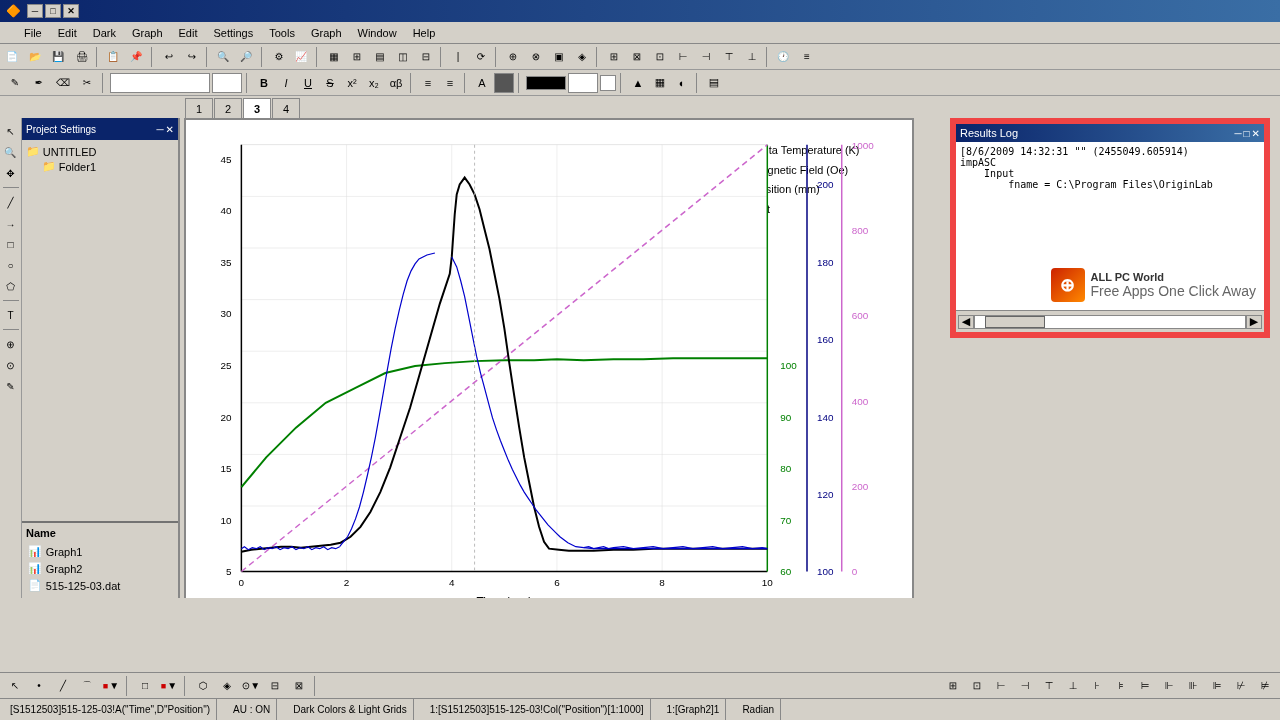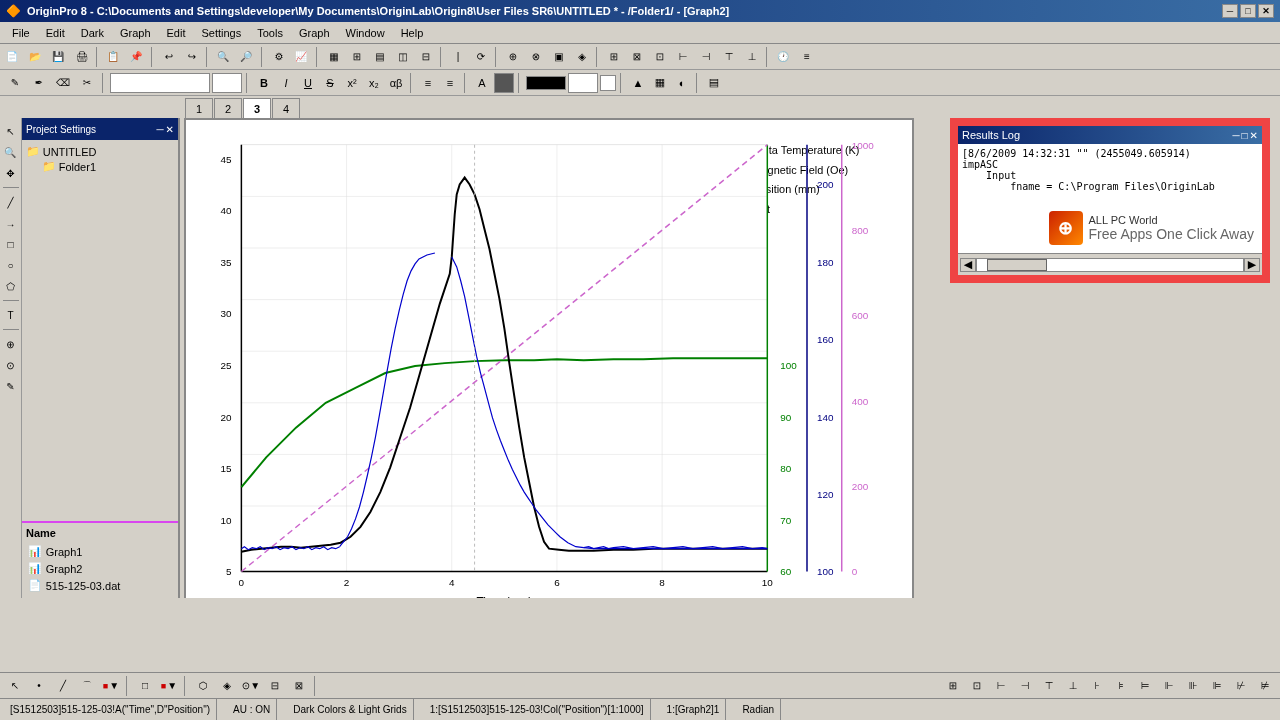--- a/index.html
+++ b/index.html
@@ -27,21 +27,21 @@
       font-size: 9px; color: #000; cursor: pointer;
     }
 
     
     #menubar {
       height: 22px;
       background: #d4d0c8;
       border-bottom: 1px solid #888;
       display: flex;
       align-items: center;
-      padding: 0 4px;
+      padding: 0 16px;
     }
     .menu-item {
       padding: 2px 8px;
       cursor: pointer;
       font-size: 11px;
     }
 
     
     .toolbar {
       height: 26px;
@@ -141,21 +141,21 @@
       border: 1px solid transparent;
       background: #d4d0c8;
       cursor: pointer;
       display: flex; align-items: center; justify-content: center;
       font-size: 10px;
     }
 
     
     #namepanel {
       background: #d4d0c8;
-      border-top: 2px solid #d946ef;
+      border-top: 2px solid #737373;
       padding: 4px;
     }
     .name-header {
       font-size: 11px;
       font-weight: bold;
       margin-bottom: 4px;
     }
     .name-item {
       display: flex;
       align-items: center;
@@ -181,23 +181,23 @@
       background: white;
       border: 2px solid #888;
     }
 
     
     #resultslog {
       position: absolute;
       right: 10px;
       top: 0px;
       width: 320px;
-      height: 165px;
+      height: 220px;
       background: #f9a8d4;
-      border: 8px solid #ef4444;
+      border: 6px solid #ef4444;
     }
     #rl-titlebar {
       height: 18px;
       background: linear-gradient(to right, #0a246a, #3a6ea5);
       color: white;
       font-size: 11px;
       display: flex;
       align-items: center;
       padding: 0 4px;
       justify-content: space-between;
@@ -296,21 +296,20 @@
       left: 0; top: 0;
       width: 100%;
       height: 100%;
     }
   </style>
 </head>
 <body>
 
 <div id="titlebar">
   <span style="font-size:12px; margin-right:6px;">🔶</span>
-  <span class="title-text">OriginPro 8 - C:\Documents and Settings\developer\My Documents\OriginLab\Origin8\User Files SR6\UNTITLED * - /Folder1/ - [Graph2]</span>
   <div class="title-btns">
     <div class="title-btn">─</div>
     <div class="title-btn">□</div>
     <div class="title-btn">✕</div>
   </div>
 </div>
 
 <div id="menubar">
   <div class="menu-item">File</div>
   <div class="menu-item">Edit</div>
@@ -580,21 +579,21 @@
       <div id="rl-content">
         <pre style="white-space:pre-wrap;font-size:10px;">[8/6/2009 14:32:31 "" (2455049.605914)
 impASC
     Input
         fname = C:\Program Files\OriginLab</pre>
       </div>
 
       <div id="watermark" style="position:absolute;bottom:30px;right:8px;display:flex;align-items:center;gap:6px;">
         <div id="watermark-logo" style="width:34px;height:34px;background:linear-gradient(135deg,#cc2200,#ff8800);border-radius:4px;display:flex;align-items:center;justify-content:center;color:white;font-size:18px;font-weight:bold;">⊕</div>
         <div id="watermark-text">
-          <div style="font-size:11px;font-weight:normal;color:#333;">ALL PC World</div>
+          <div style="font-size:11px;font-weight:bold;color:#333;">ALL PC World</div>
           <div style="font-size:14px;color:#666;">Free Apps One Click Away</div>
         </div>
       </div>
       <div id="rl-scrollbar">
         <div style="width:16px;height:14px;background:#d4d0c8;border:1px solid #888;display:flex;align-items:center;justify-content:center;cursor:pointer;">◀</div>
         <div id="rl-track">
           <div id="rl-thumb"></div>
         </div>
         <div style="width:16px;height:14px;background:#d4d0c8;border:1px solid #888;display:flex;align-items:center;justify-content:center;cursor:pointer;">▶</div>
       </div>

